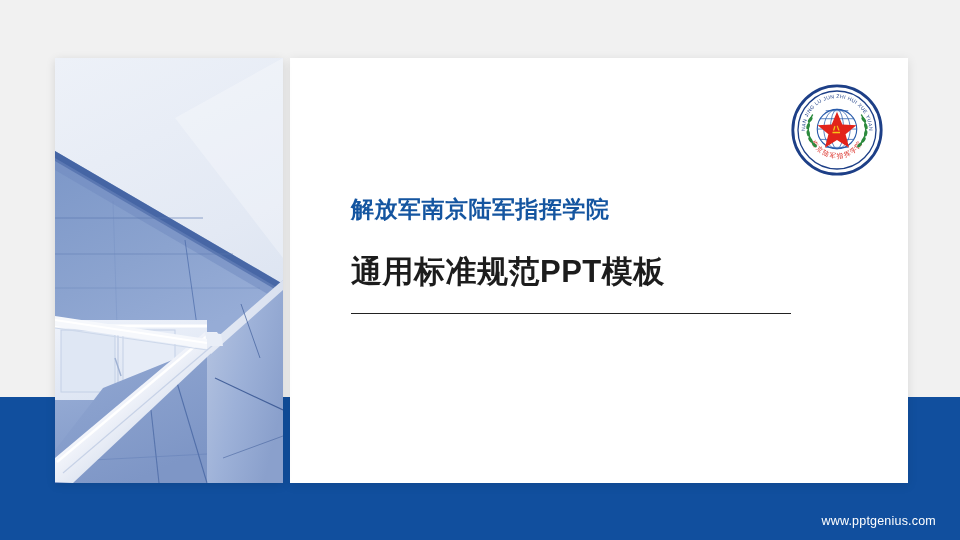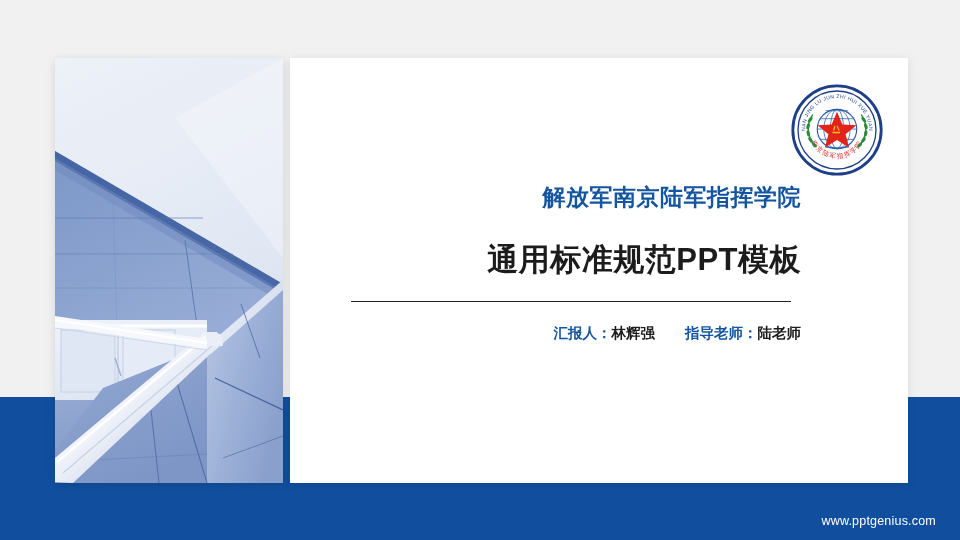--- a/index.html
+++ b/index.html
@@ -76,24 +76,23 @@
     width: 94px;
     height: 94px;
     z-index: 5;
   }
   .emblem svg { display:block; width: 94px; height: 94px; }
 
   
   .text-block {
     position: absolute;
     left: 351px;
-    top: 184px;
+    top: 196px;
     width: 450px;
     z-index: 5;
-    text-align: right;
   }
 
   .school-name {
     font-size: 23px;
     font-weight: bold;
     color: #1455a0;
     line-height: 1.15;
     letter-spacing: .5px;
     margin: 0;
     white-space: nowrap;
@@ -274,20 +273,17 @@
         <path d="M 49.6,45.6 L 51.3,50.6 L 52.8,50.6 L 50.7,45.6 Z"></path>
         <rect x="45.2" y="51.9" width="8" height="1.6"></rect>
       </g>
     </svg>
   </div>
 
   <div class="text-block">
     <div class="school-name">解放军南京陆军指挥学院</div>
     <div class="main-title">通用标准规范PPT模板</div>
     <div class="divider"></div>
-    <div class="byline">
-      <span class="lbl">汇报人：</span><span class="val">林辉强</span><span class="gap"></span><span class="lbl">指导老师：</span><span class="val">陆老师</span>
-    </div>
   </div>
 
   <div class="footer-url">www.pptgenius.com</div>
 
 </div>
 
 </body></html>

